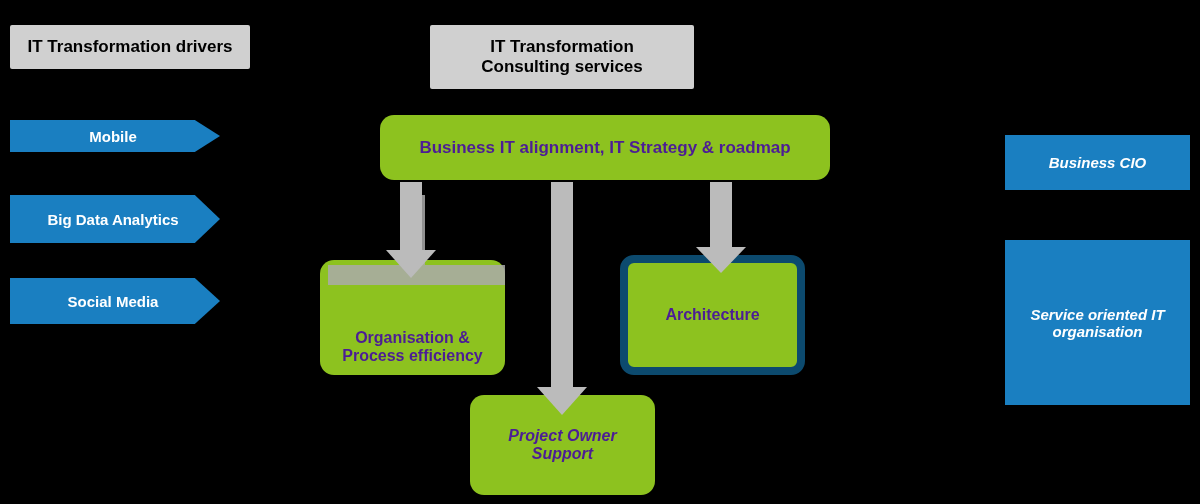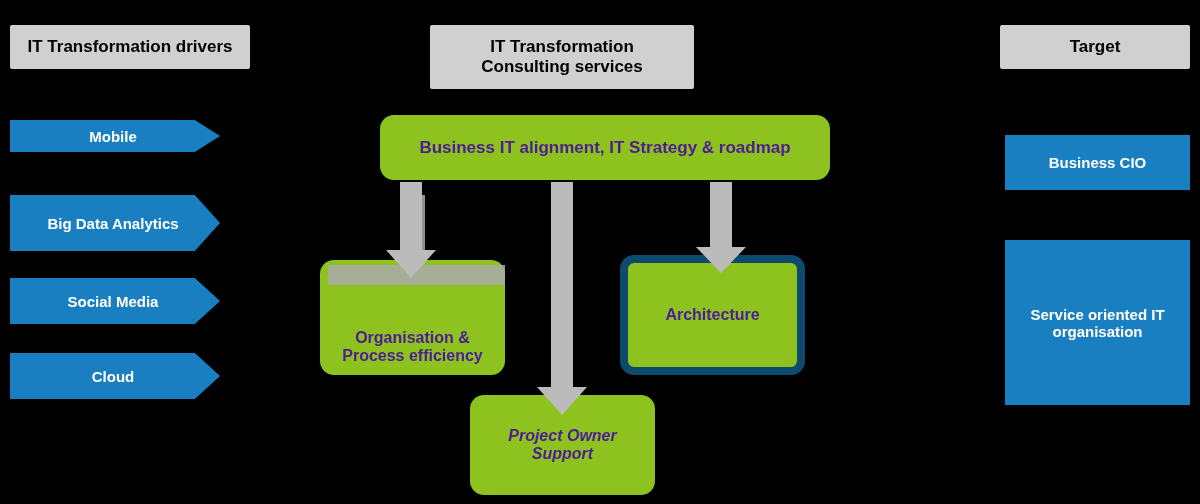--- a/index.html
+++ b/index.html
@@ -59,21 +59,21 @@
       text-align: center;
       padding: 10px 18px 10px 14px;
       clip-path: polygon(0 0, 88% 0, 100% 50%, 88% 100%, 0 100%);
       width: 210px;
       display: flex;
       align-items: center;
       justify-content: center;
     }
 
     .driver-mobile { top: 120px; height: 32px; }
-    .driver-bigdata { top: 195px; height: 56px; text-align: center; }
+    .driver-bigdata { top: 195px; height: 48px; text-align: center; }
     .driver-social { top: 278px; height: 46px; }
     .driver-cloud { top: 353px; height: 46px; }
 
     
     .green-box {
       position: absolute;
       background: #8dc21f;
       color: #4c1d95;
       font-size: 16px;
       font-weight: bold;
@@ -123,20 +123,21 @@
       right: 10px;
       background: #1a7fc1;
       color: #fff;
       font-size: 15px;
       font-weight: bold;
       text-align: center;
       display: flex;
       align-items: center;
       justify-content: center;
       padding: 10px;
+      font-style: italic;
     }
 
     .target-cio {
       top: 135px;
       width: 185px;
       height: 55px;
     }
 
     .target-service {
       top: 240px;
@@ -160,39 +161,33 @@
 <div class="diagram">
 
   <div class="header-box header-drivers">
     <span>IT Transformation drivers</span>
   </div>
 
   <div class="header-box header-consulting">
     <span>IT Transformation Consulting services</span>
   </div>
 
-  <div class="header-box header-target">
-    <span>Target</span>
-  </div>
 
   <div class="driver-arrow driver-mobile">
     <span>Mobile</span>
   </div>
 
   <div class="driver-arrow driver-bigdata">
     <span>Big Data Analytics</span>
   </div>
 
   <div class="driver-arrow driver-social">
     <span>Social Media</span>
   </div>
 
-  <div class="driver-arrow driver-cloud">
-    <span>Cloud</span>
-  </div>
 
   <div class="green-box box-strategy">
     <span>Business IT alignment, IT Strategy &amp; roadmap</span>
   </div>
 
   <div class="green-box box-org">
     <span>Organisation &amp; Process efficiency</span>
   </div>
 
   <div class="green-box box-arch">

